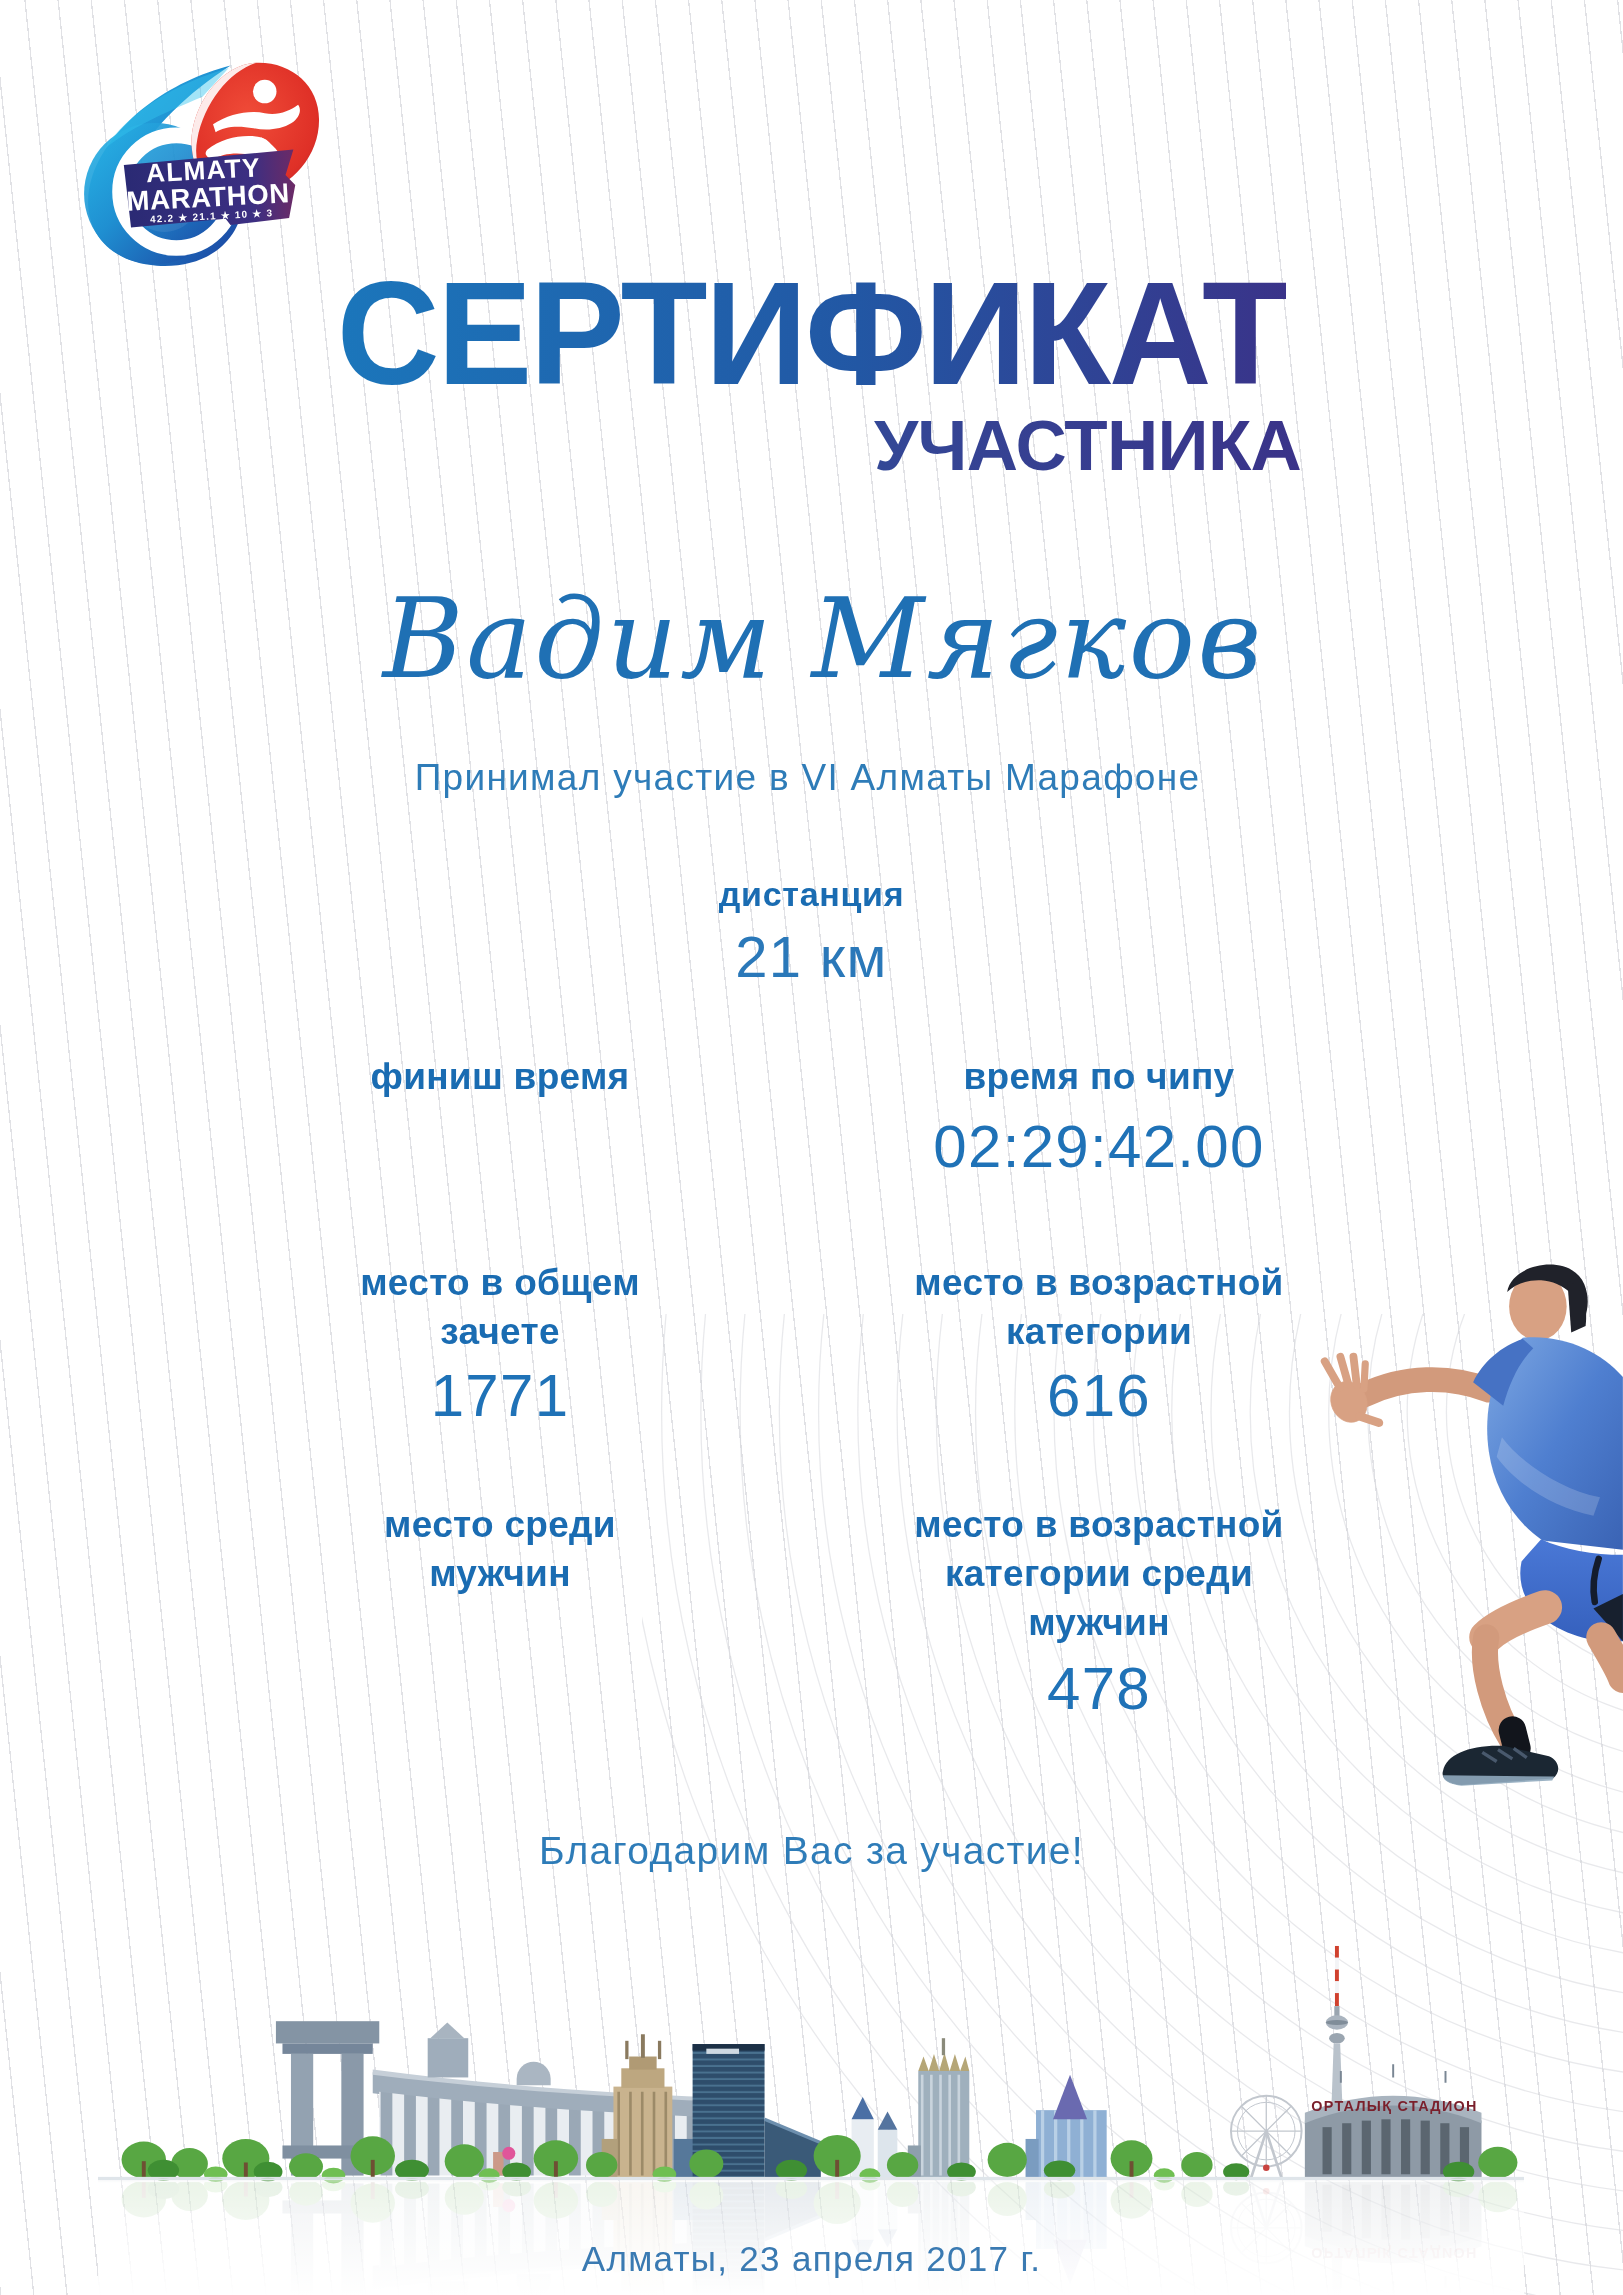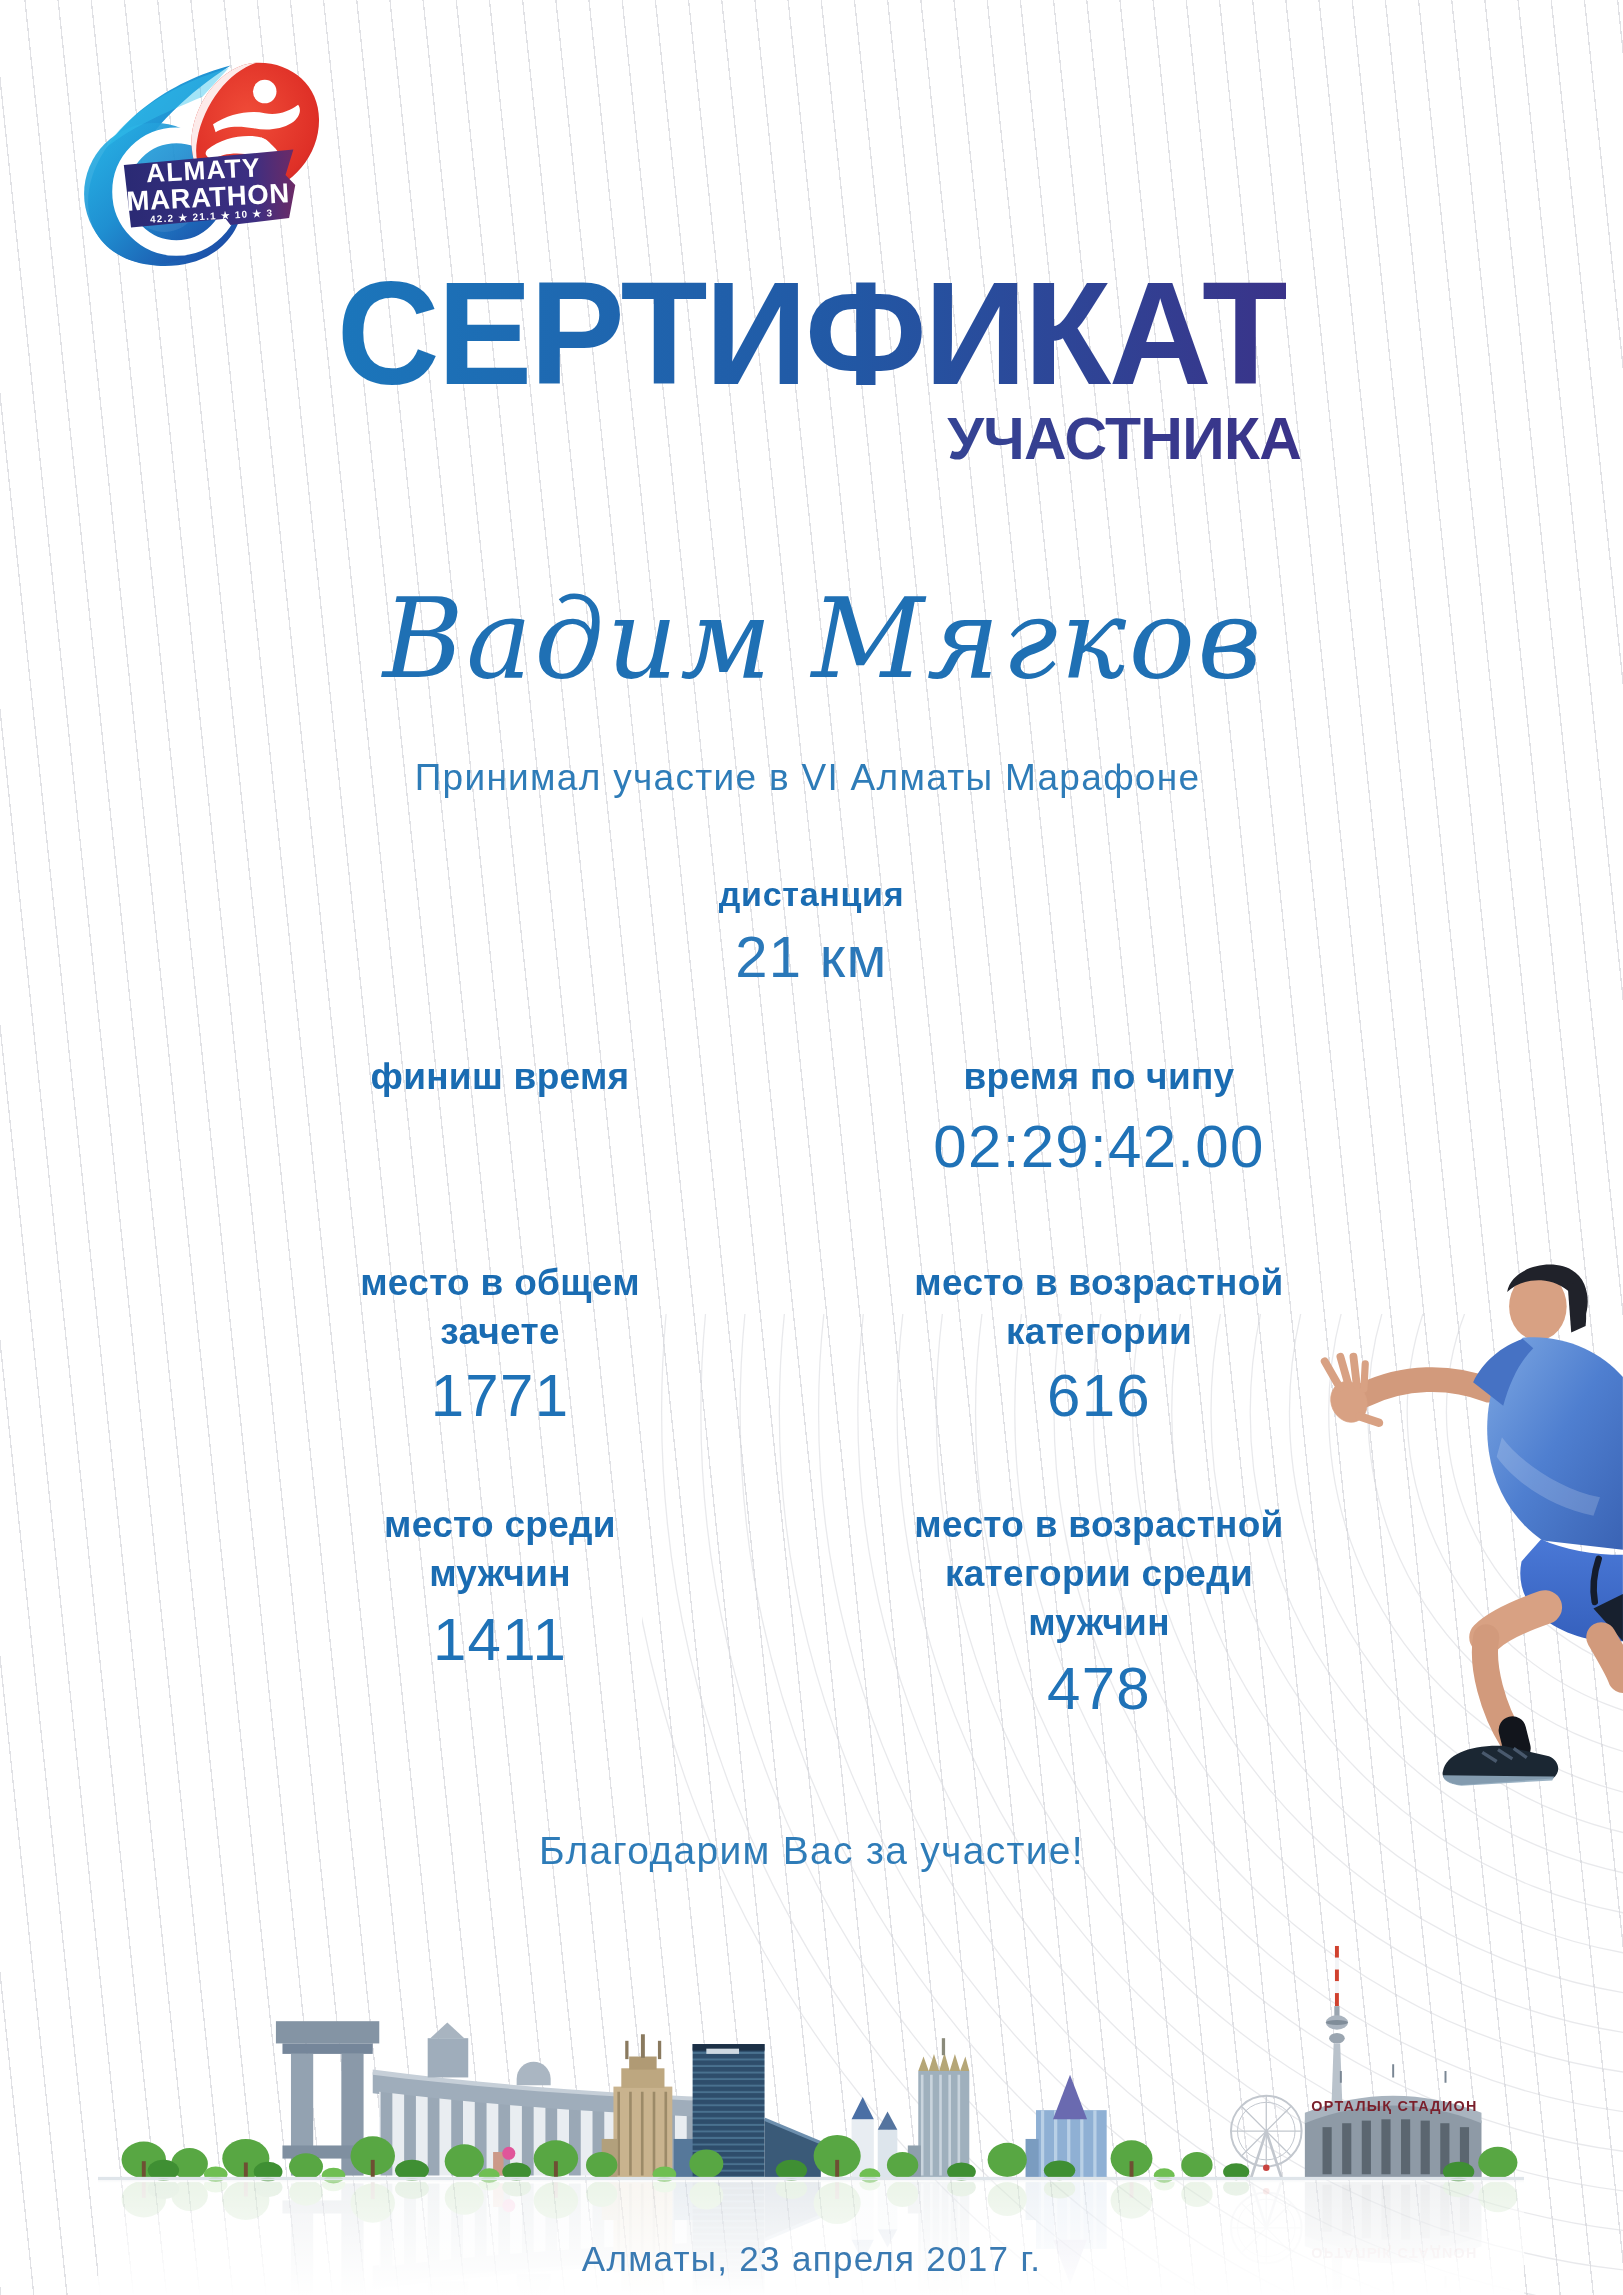--- a/index.html
+++ b/index.html
@@ -21,21 +21,21 @@
 
   .title-wrap{position:absolute; left:0; right:0; top:260px; text-align:center;}
   .title-inner{display:inline-block;}
   .title-main{
     margin:0; font-size:147px; line-height:1; font-weight:800; letter-spacing:-2.6px;
     background:linear-gradient(90deg,#1b76bb 0%,#2257a4 55%,#3a3389 100%);
     -webkit-background-clip:text; background-clip:text; color:transparent;
     transform:scaleX(.97); transform-origin:center;
   }
   .title-sub{
-    margin-top:2.6px; text-align:right; font-size:59px; line-height:1; font-weight:800;
+    margin-top:2.6px; text-align:right; font-size:71px; line-height:1; font-weight:800;
     letter-spacing:-0.7px;
     background:linear-gradient(90deg,#2a62a8 0%,#3a3389 100%);
     -webkit-background-clip:text; background-clip:text; color:transparent;
   }
 
   .name{
     position:absolute; left:0; right:0; top:568px; text-align:center;
     font-family:"DejaVu Serif", serif; font-style:italic; font-weight:400;
     font-size:110px; line-height:1.3; color:#1f70b4; letter-spacing:2.6px;margin-left:24px;
   }
@@ -172,21 +172,20 @@
   <div class="cell col-l row2">
     <div class="lbl">место в общем зачете</div>
     <div class="val">1771</div>
   </div>
   <div class="cell col-r row2">
     <div class="lbl">место в возрастной категории</div>
     <div class="val">616</div>
   </div>
   <div class="cell col-l row3">
     <div class="lbl">место среди мужчин</div>
-    <div class="val">1411</div>
   </div>
   <div class="cell col-r row3">
     <div class="lbl">место в возрастной категории среди мужчин</div>
     <div class="val">478</div>
   </div>
 
   <div class="thanks">Благодарим Вас за участие!</div>
 
   <svg class="runner" viewBox="0 0 515 835">
     <defs>

